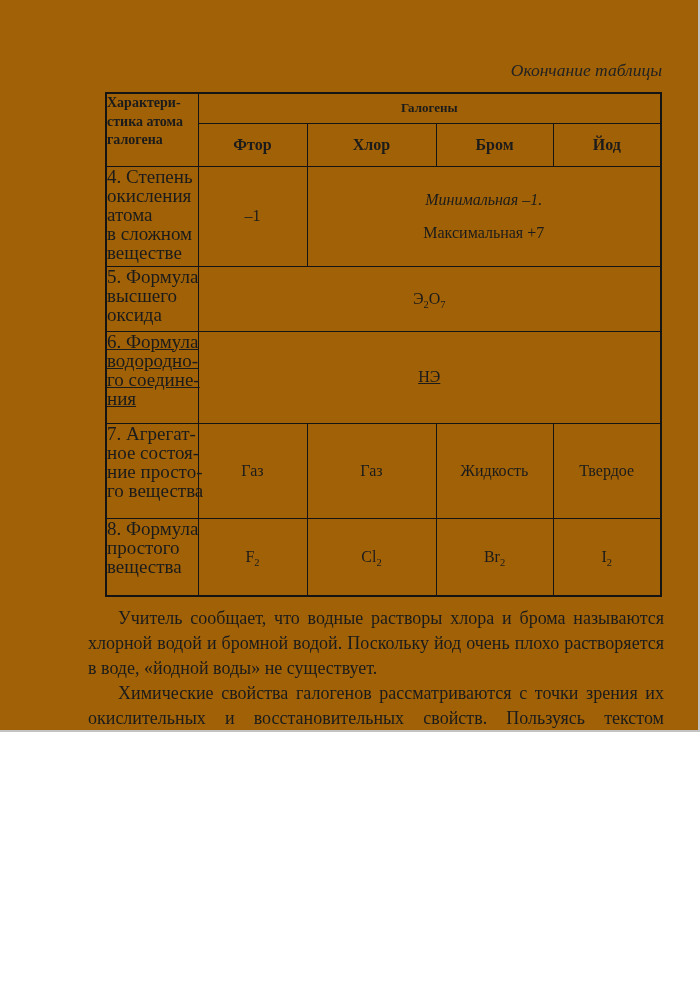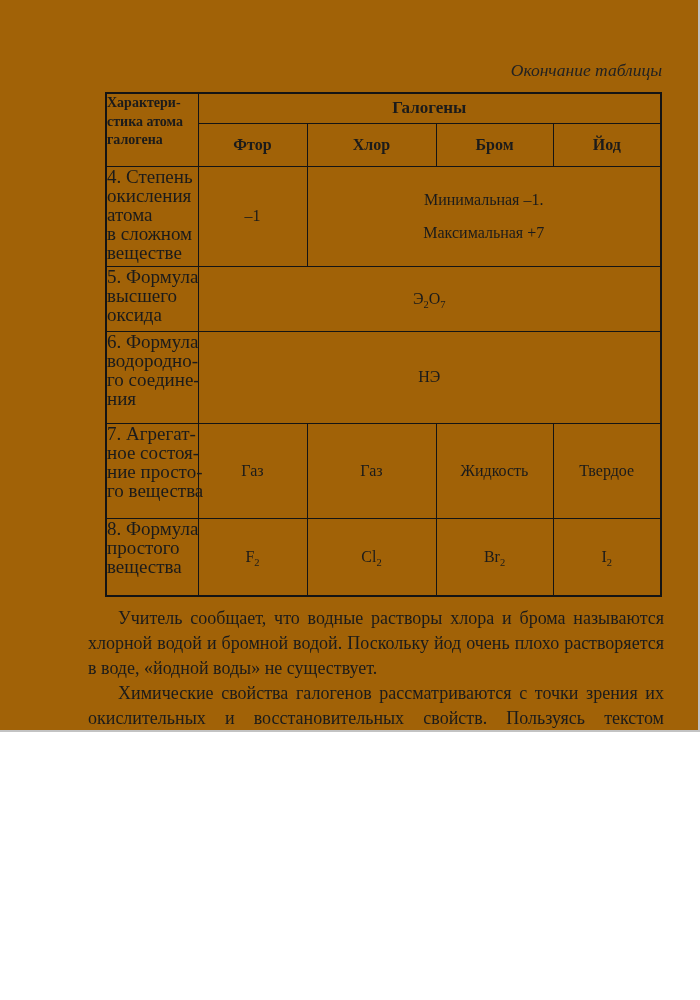--- a/index.html
+++ b/index.html
@@ -16,36 +16,36 @@
   table.halogens {
     position:absolute; left:105px; top:92px; width:555px;
     border-collapse:collapse; table-layout:fixed;
     border:2px solid #141414;
   }
   table.halogens td { border:1px solid #141414; padding:0; }
   tr.row-h1 { height:30px;padding-left:37px; }
   tr.row-h2 { height:43px; }
   tr.row-4  { height:100px; }
   tr.row-5  { height:65px; }
-  tr.row-6  { height:92px; }
+  tr.row-6  { height:92px;text-decoration:underline; }
   tr.row-7  { height:95px; }
   tr.row-8  { height:78px; }
   td.corner {
     white-space:pre; font-weight:bold; font-size:14px; line-height:18.5px;
     vertical-align:top; padding:6px 2px 0 6px;
   }
-  td.group { text-align:center; vertical-align:middle; font-weight:bold; font-size:17px; }
+  td.group { text-align:center; vertical-align:middle; font-weight:bold; font-size:13px; }
   td.colh  { text-align:center; vertical-align:middle; font-weight:bold; font-size:16px; }
   td.lbl {
     white-space:pre; font-size:19px; line-height:19px;
     vertical-align:top; padding:7px 2px 0 6px;
   }
   td.val { text-align:center; vertical-align:middle; font-size:16px; }
   td.val sub { font-size:10.5px; line-height:0; }
-  .minmax-line1 { margin-bottom:15px; }
+  .minmax-line1 { margin-bottom:15px;font-style:italic; }
   .textblock {
     position:absolute; left:88px; top:606px; width:576px;
     font-size:18px; line-height:25px; text-align:justify;
   }
   .textblock p { margin:0; text-indent:30px; }
   .heading {
     margin:9px 0 0 32px; font-size:15px; font-weight:bold;
     text-indent:0; text-align:right;
   }
   .pill {

